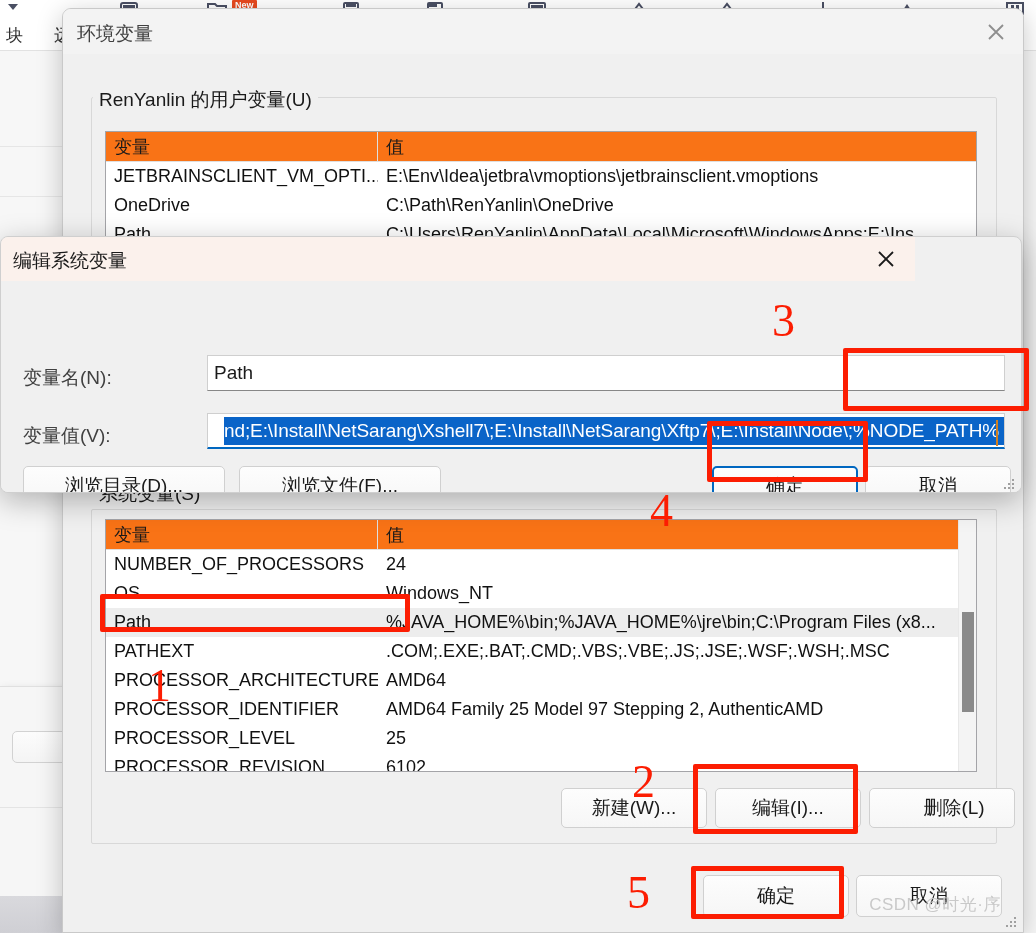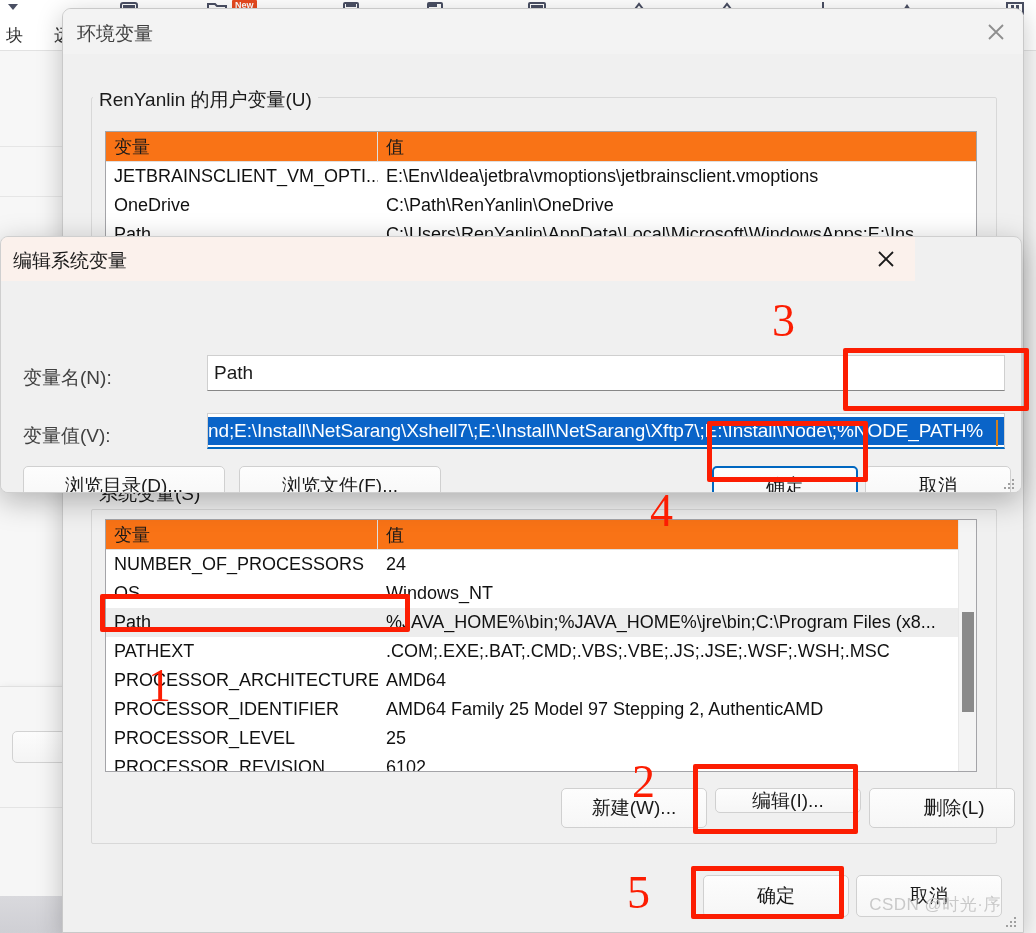--- a/index.html
+++ b/index.html
@@ -391,21 +391,21 @@
           </div>
         </div>
       <div class="vscroll">
         <div class="vthumb" style="top:92px; height:100px;"></div>
       </div>
     </div>
 
     <div class="btn" style="left:498px; top:779px; width:146px; height:40px;">
       <span>新建(W)...</span>
     </div>
-    <div class="btn" style="left:652px; top:779px; width:146px; height:25px;">
+    <div class="btn" style="left:652px; top:779px; width:146px; height:40px;">
       <span>编辑(I)...</span>
     </div>
     <div class="btn" style="left:806px; top:779px; width:146px; height:40px;padding-left:24px;">
       <span>删除(L)</span>
     </div>
 
     <div class="btn" style="left:640px; top:866px; width:146px; height:42px;">
       <span>确定</span>
     </div>
     <div class="btn" style="left:793px; top:866px; width:146px; height:42px;">
@@ -437,21 +437,21 @@
       </span>
     </div>
 
     <div class="edit-body">
       <span class="fld-label" style="left:22px; top:84px;">变量名(N):</span>
       <div class="fld-input" style="left:206px; top:74px; width:798px; height:36px;">
         <span>Path</span>
       </div>
 
       <span class="fld-label" style="left:22px; top:142px;">变量值(V):</span>
-      <div class="fld-input accent" style="left:206px; top:132px; width:798px; height:36px; padding-left:0;">
+      <div class="fld-input accent" style="left:206px; top:132px; width:798px; height:36px; padding-left:16px;">
         <span class="sel-text">nd;E:\Install\NetSarang\Xshell7\;E:\Install\NetSarang\Xftp7\;E:\Install\Node\;%NODE_PATH%</span>
         <span class="caret-bar"></span>
       </div>
 
       <div class="btn" style="left:238px; top:185px; width:202px; height:40px;">
         <span>浏览文件(F)...</span>
       </div>
       <div class="btn" style="left:22px; top:185px; width:202px; height:40px;">
         <span>浏览目录(D)...</span>
       </div>

